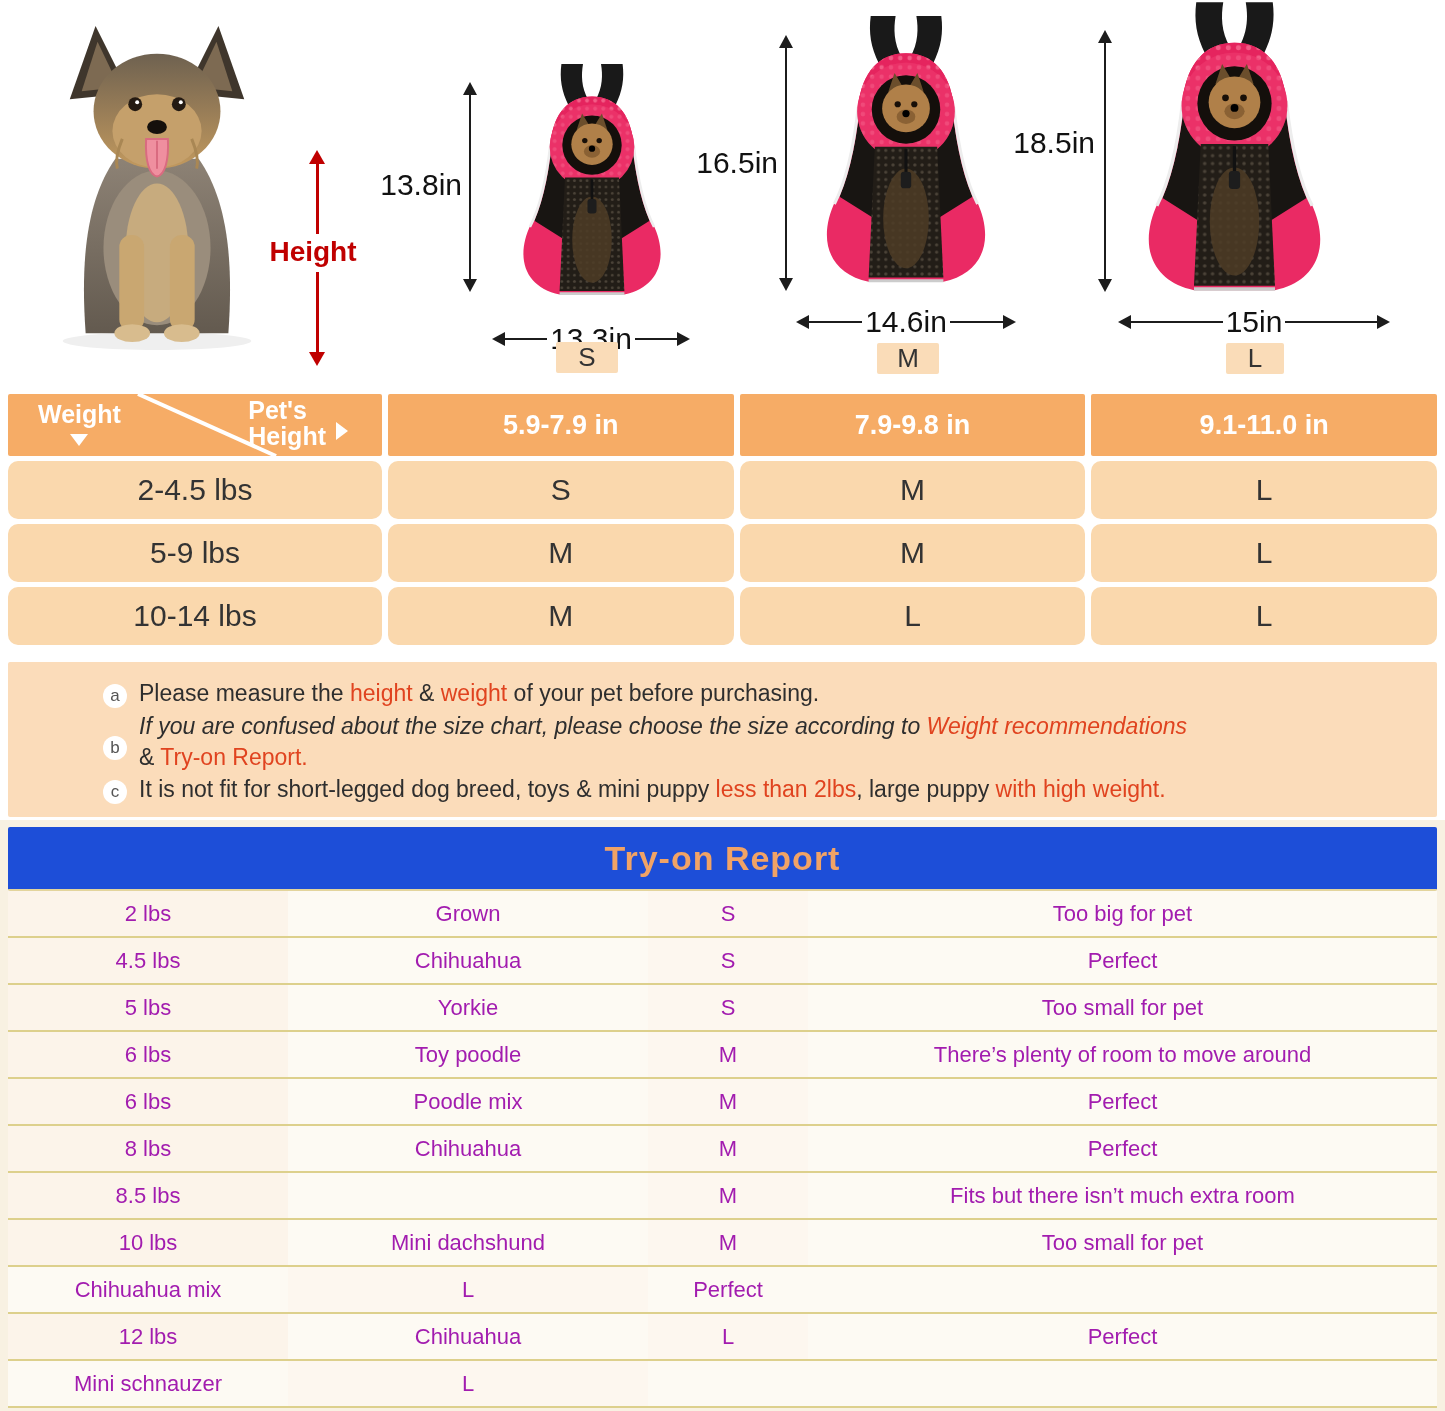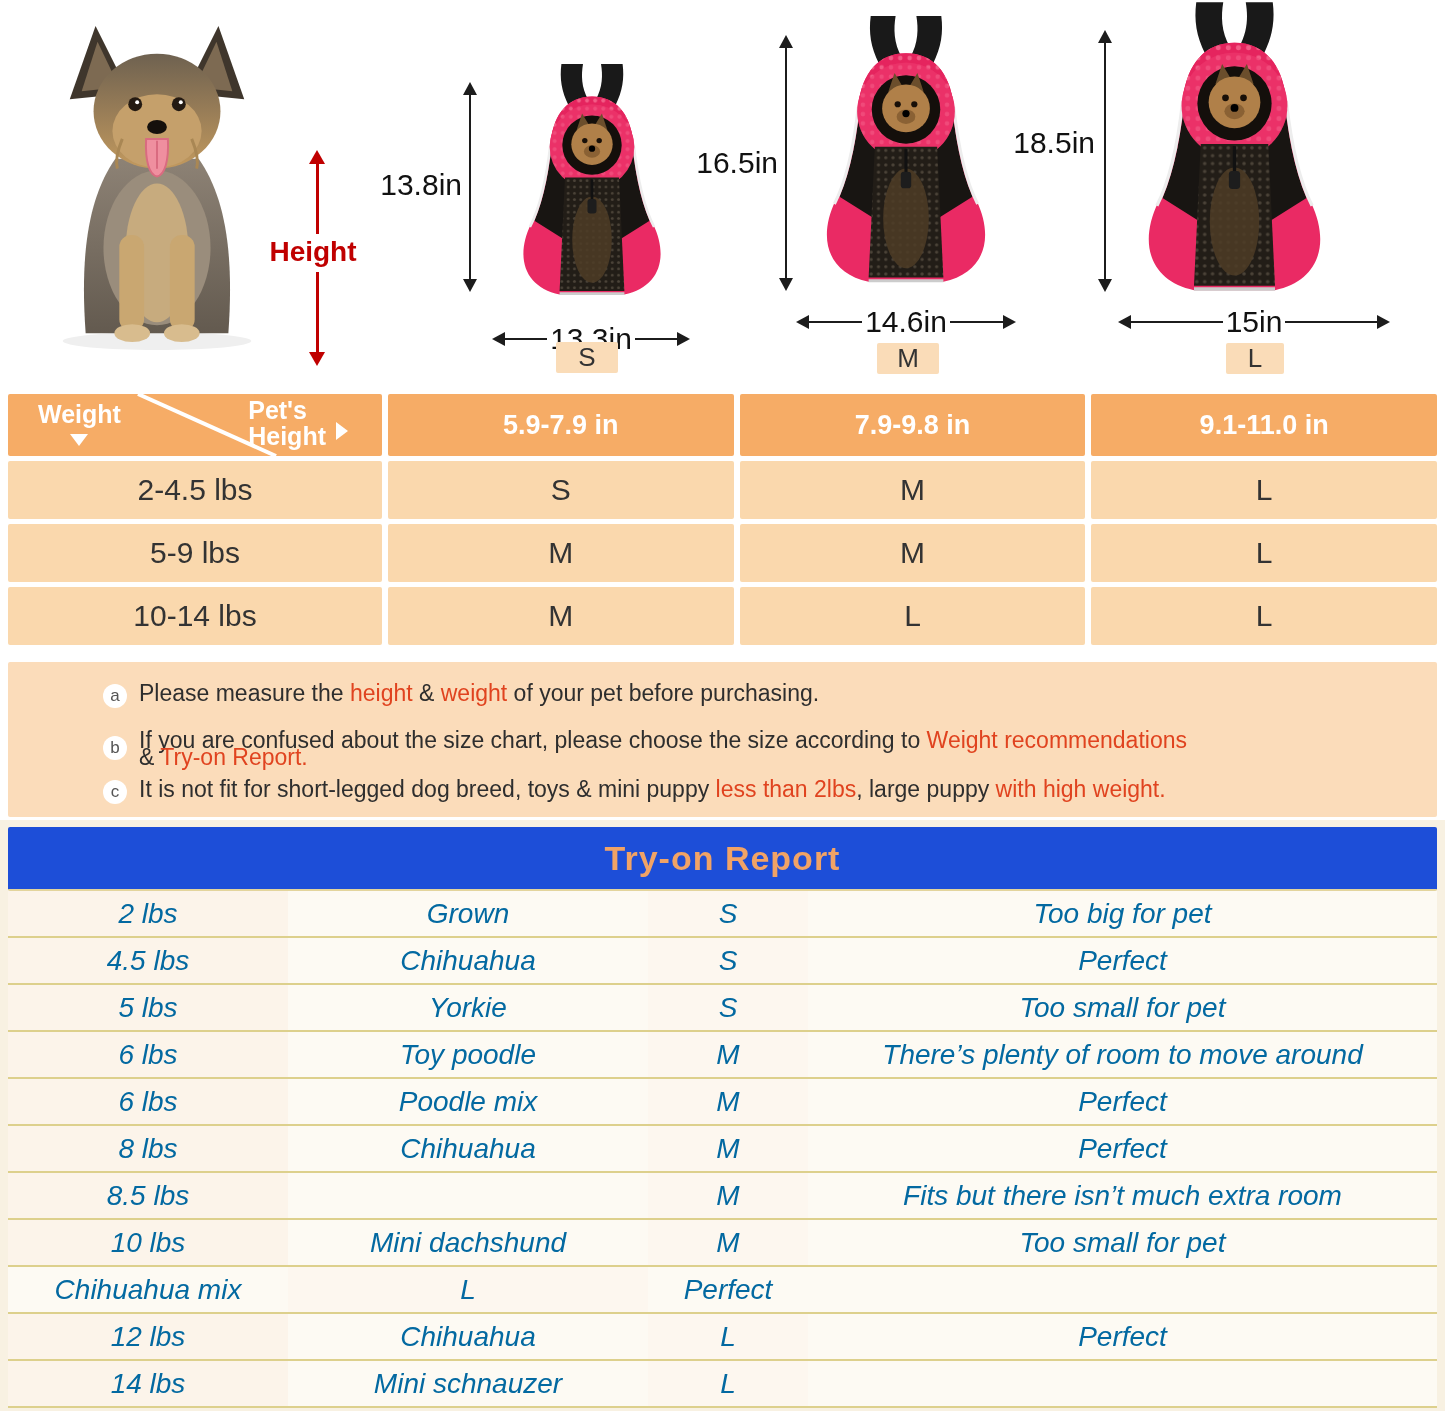--- a/index.html
+++ b/index.html
@@ -34,21 +34,21 @@
 
   .size-badge { position:absolute; background:#fadcb8; color:#333; display:flex; align-items:center;
                 justify-content:center; font-size:26px; border-radius:2px; }
 
   .bp { position:absolute; }
 
   
   #size-table { position:absolute; left:8px; top:394px; width:1429px; display:grid;
                 grid-template-columns:374px 1fr 1fr 1fr; grid-auto-rows:auto; column-gap:6px; row-gap:5px; }
   .st-cell { background:#fad8ad; display:flex; align-items:center; justify-content:center;
-             height:58px; font-size:30px; color:#333; border-radius:2px; }
+             height:58px; font-size:30px; color:#333; border-radius:10px; }
   .st-head { background:#f6ac66; color:#fff; height:62px; font-size:27px; font-weight:bold; border-radius:2px; }
   #st-corner { position:relative; background:#f6ac66; height:62px; border-radius:2px; }
   #st-corner .corner-weight { position:absolute; left:30px; top:6px; color:#fff; font-size:25px; font-weight:bold; }
   #st-corner .tri-w { position:absolute; left:62px; top:40px; width:0; height:0;
                       border-left:9px solid transparent; border-right:9px solid transparent; border-top:12px solid #fff; }
   #st-corner .corner-height { position:absolute; right:56px; top:3px; color:#fff; font-size:25px;
                               font-weight:bold; line-height:1.05; text-align:left; }
   #st-corner .tri-h { position:absolute; right:34px; top:28px; width:0; height:0;
                       border-top:9px solid transparent; border-bottom:9px solid transparent; border-left:12px solid #fff; }
   #st-corner svg { position:absolute; left:0; top:0; width:100%; height:100%; }
@@ -61,21 +61,21 @@
   .note-line .red { color:#e0431f; }
 
   
   #tryon-bg { position:absolute; left:0; top:820px; width:1445px; height:591px; background:#f8f1e2; }
   #tryon-banner { position:absolute; left:8px; top:827px; width:1429px; height:64px; background:#1d4ed8;
                   display:flex; align-items:center; justify-content:center; border-bottom:2px solid #e3d49c; border-radius:2px; }
   #tryon-banner .title { font-size:34px; font-weight:bold; color:#f1a366; letter-spacing:1px; }
   #tryon-rows { position:absolute; left:8px; top:891px; width:1429px; }
   .tr-row { display:grid; grid-template-columns:280px 360px 160px auto; height:47px;
             background:#fdfaf3; border-bottom:2px solid #ddd08c; }
-  .tr-cell { display:flex; align-items:center; justify-content:center; font-size:28px; color:#0369a1;font-style:italic; }
+  .tr-cell { display:flex; align-items:center; justify-content:center; font-size:22px; color:#a21caf; }
   .tr-row .c0 { background:#fcf4ea; }
   .tr-row .c2 { background:#fdf7ef; }
 </style>
 </head>
 <body>
 
 <svg width="0" height="0" style="position:absolute" aria-hidden="true">
   <defs>
     <linearGradient id="furGrad" x1="0" y1="0" x2="0" y2="1">
       <stop offset="0" stop-color="#8d8275"></stop>
@@ -246,21 +246,21 @@
   <div class="st-cell">L</div>
   <div class="st-cell">L</div>
 </div>
 
 <div id="notes">
   <div class="note-badge" style="top:22px;">a</div>
   <div class="note-line" style="top:18px;">
     <span>Please measure the </span><span class="red">height</span><span> &amp; </span><span class="red">weight</span><span> of your pet before purchasing.</span>
   </div>
   <div class="note-badge" style="top:74px;">b</div>
-  <div class="note-line" style="top:65px;">
+  <div class="note-line" style="top:51px;font-style:italic;">
     <span>If you are confused about the size chart, please choose the size according to </span><span class="red">Weight recommendations</span>
   </div>
   <div class="note-line" style="top:82px;">
     <span>&amp; </span><span class="red">Try-on Report.</span>
   </div>
   <div class="note-badge" style="top:118px;">c</div>
   <div class="note-line" style="top:114px;">
     <span>It is not fit for short-legged dog breed, toys &amp; mini puppy </span><span class="red">less than 2lbs</span><span>, large puppy </span><span class="red">with high weight.</span>
   </div>
 </div>
@@ -323,17 +323,16 @@
     <div class="tr-cell c2">L</div>
     <div class="tr-cell c3">Perfect</div>
   </div>
   <div class="tr-row">
     <div class="tr-cell c0">12 lbs</div>
     <div class="tr-cell c1">Chihuahua</div>
     <div class="tr-cell c2">L</div>
     <div class="tr-cell c3">Perfect</div>
   </div>
   <div class="tr-row">
-    <div class="tr-cell c0">14 lbs</div>
     <div class="tr-cell c1">Mini schnauzer</div>
     <div class="tr-cell c2">L</div>
   </div>
 </div>
 
 </body></html>

